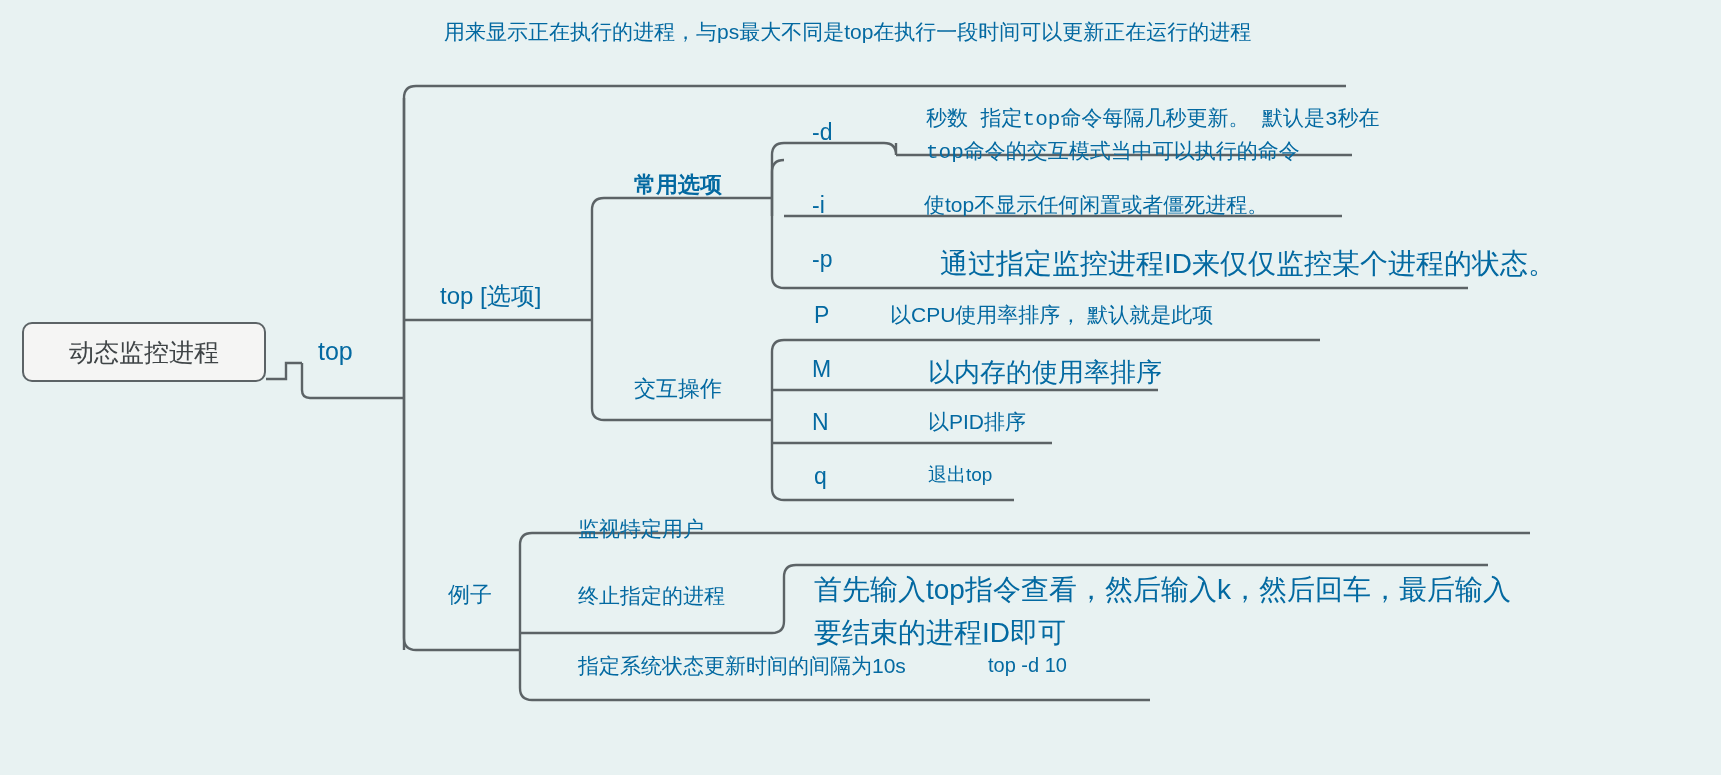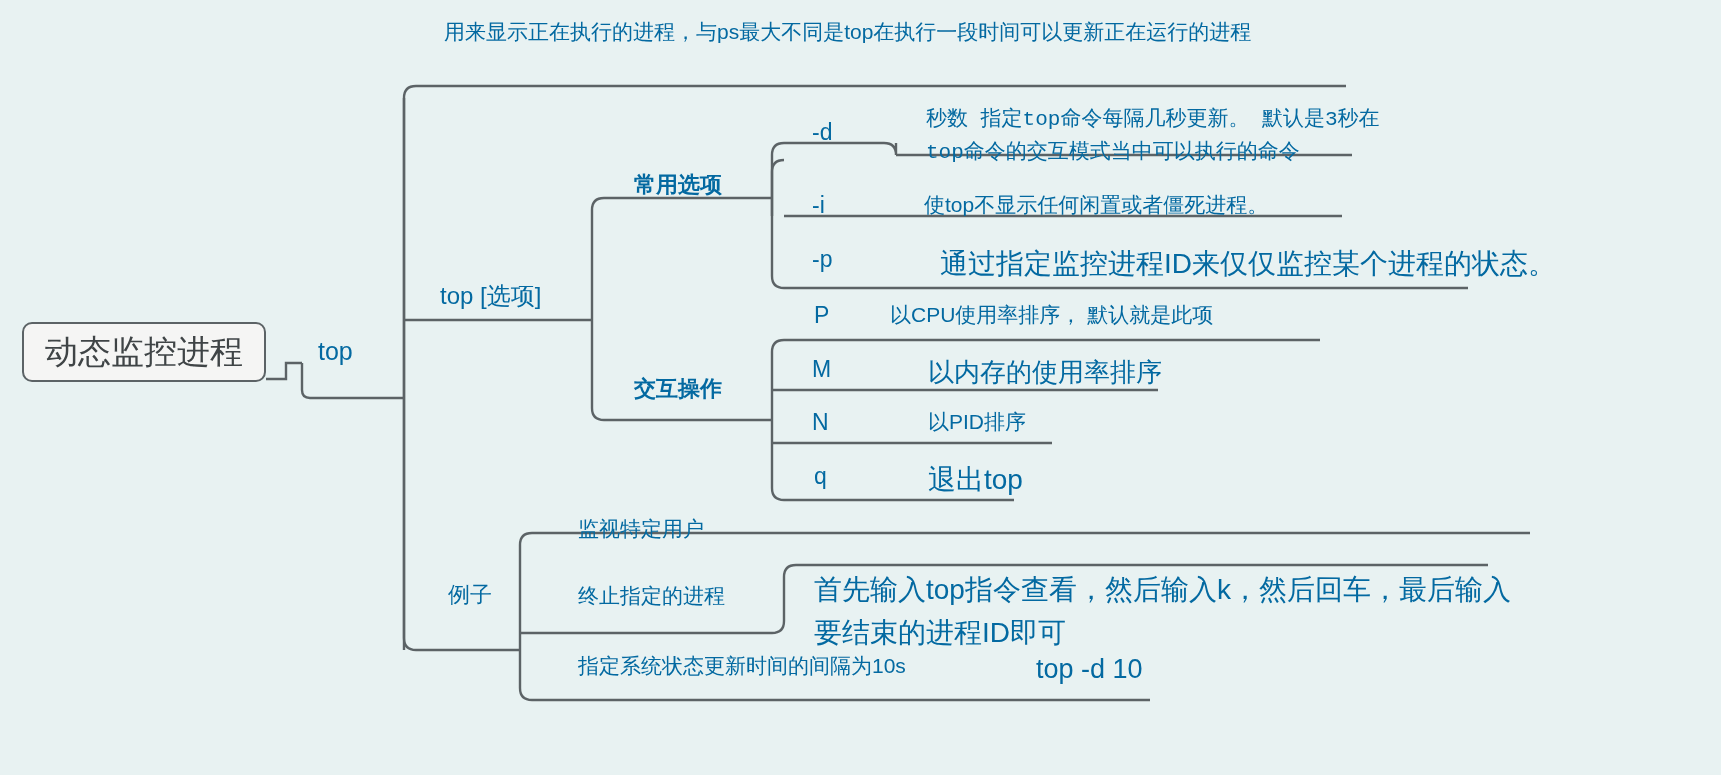--- a/index.html
+++ b/index.html
@@ -83,33 +83,33 @@
 
       <path d="M772 443 L1052 443"></path>
 
       <path d="M520 650 L520 545 Q520 533 532 533 L1530 533"></path>
       <path d="M520 650 L520 688 Q520 700 532 700 L1150 700"></path>
 
       <path d="M520 633 L772 633 Q784 633 784 621 L784 577 Q784 565 796 565 L1488 565"></path>
     </g>
   </svg>
 
-  <div class="root-node" style="left:22px; top:322px; width:244px; height:60px; font-size:33px;">
+  <div class="root-node" style="left:22px; top:322px; width:244px; height:60px; font-size:25px;">
     <span>动态监控进程</span>
   </div>
 
   <div class="node" style="left:318px; top:335px; font-size:25px;">top</div>
 
   <div class="node wrapped" style="left:444px; top:16px; width:880px; font-size:21px; line-height:1.5;">用来显示正在执行的进程，与ps最大不同是top在执行一段时间可以更新正在运行的进程</div>
 
   <div class="node" style="left:440px; top:280px; font-size:24px;text-align:right;">top [选项]</div>
 
   <div class="node" style="left:634px; top:170px; font-size:22px;font-weight:bold;">常用选项</div>
 
-  <div class="node" style="left:634px; top:374px; font-size:22px;font-weight:bold;">交互操作</div>
+  <div class="node" style="left:634px; top:374px; font-size:22px;">交互操作</div>
 
   <div class="node" style="left:448px; top:580px; font-size:22px;">例子</div>
 
   <div class="node" style="left:812px; top:117px; font-size:23px;">-d</div>
   <div class="node" style="left:926px; top:104px; font-size:21px; line-height:1.55;font-family:Liberation Mono, monospace;">秒数 指定top命令每隔几秒更新。 默认是3秒在
 top命令的交互模式当中可以执行的命令</div>
 
   <div class="node" style="left:812px; top:190px; font-size:23px;">-i</div>
   <div class="node" style="left:924px; top:191px; font-size:21px;">使top不显示任何闲置或者僵死进程。</div>
 
@@ -119,24 +119,24 @@
   <div class="node" style="left:814px; top:300px; font-size:23px;">P</div>
   <div class="node" style="left:890px; top:301px; font-size:21px;">以CPU使用率排序， 默认就是此项</div>
 
   <div class="node" style="left:812px; top:354px; font-size:23px;">M</div>
   <div class="node" style="left:928px; top:355px; font-size:26px;">以内存的使用率排序</div>
 
   <div class="node" style="left:812px; top:407px; font-size:23px;">N</div>
   <div class="node" style="left:928px; top:408px; font-size:21px;">以PID排序</div>
 
   <div class="node" style="left:814px; top:461px; font-size:23px;">q</div>
-  <div class="node" style="left:928px; top:462px; font-size:28px;">退出top</div>
+  <div class="node" style="left:928px; top:462px; font-size:19px;">退出top</div>
 
   <div class="node" style="left:578px; top:515px; font-size:21px;">监视特定用户</div>
 
   <div class="node" style="left:578px; top:582px; font-size:21px;">终止指定的进程</div>
   <div class="node" style="left:814px; top:568px; font-size:28px; line-height:1.55;">首先输入top指令查看，然后输入k，然后回车，最后输入
 要结束的进程ID即可</div>
 
   <div class="node" style="left:578px; top:652px; font-size:21px;">指定系统状态更新时间的间隔为10s</div>
-  <div class="node" style="left:1036px; top:652px; font-size:27px;">top -d 10</div>
+  <div class="node" style="left:988px; top:652px; font-size:20px;">top -d 10</div>
 
 </div>
 
 </body></html>

